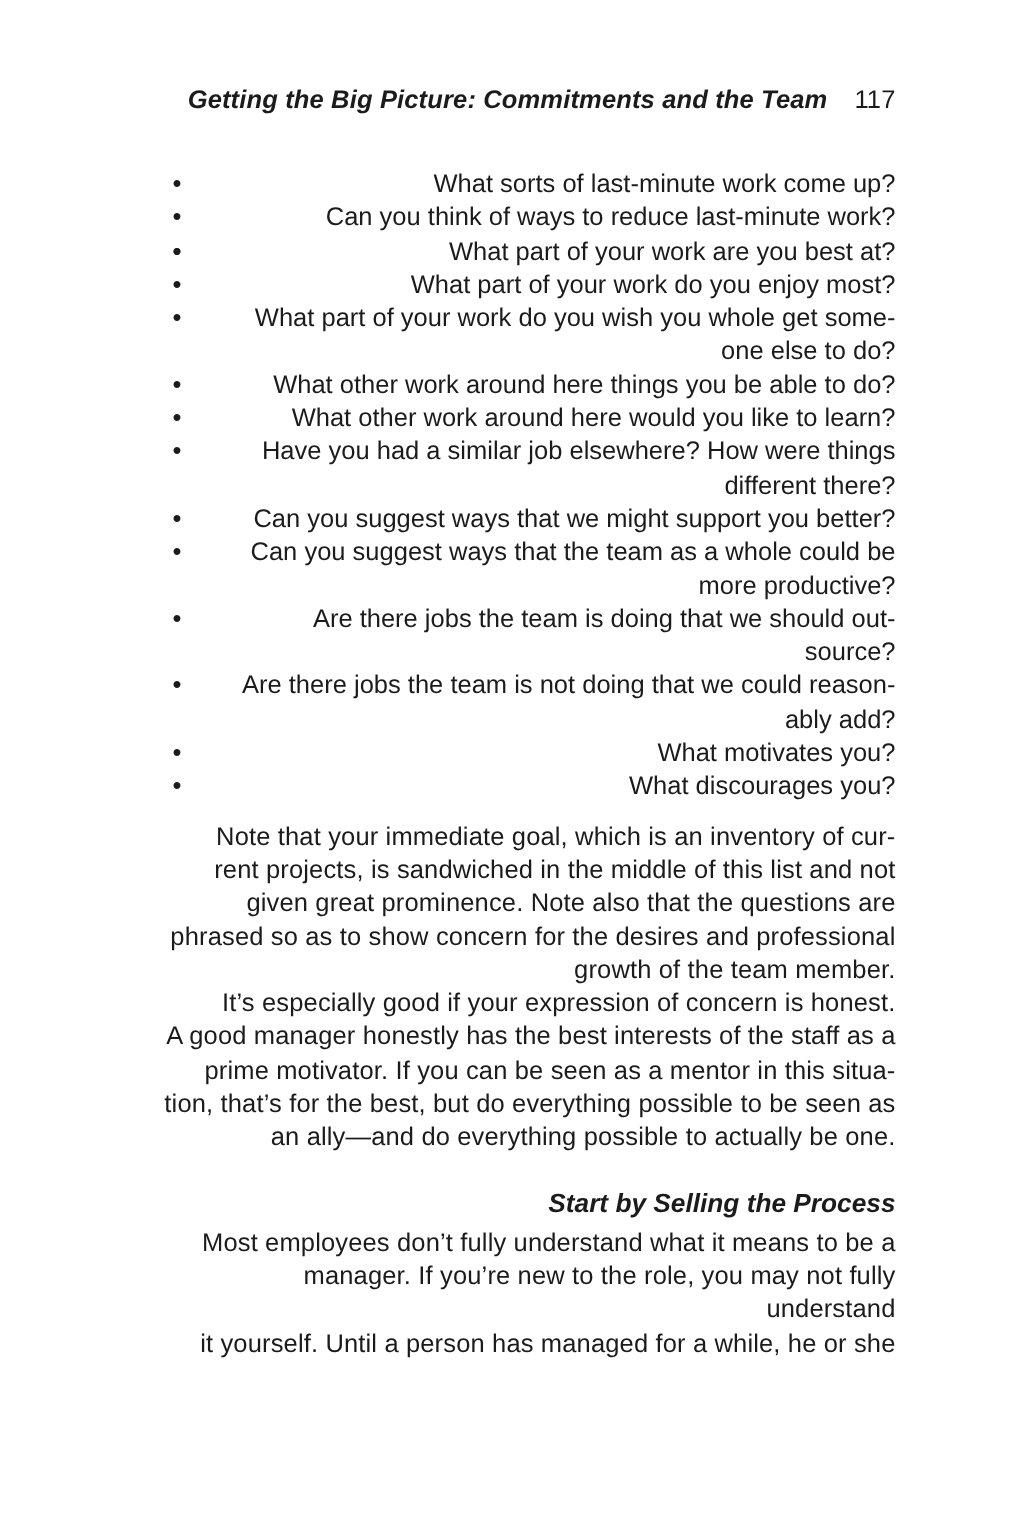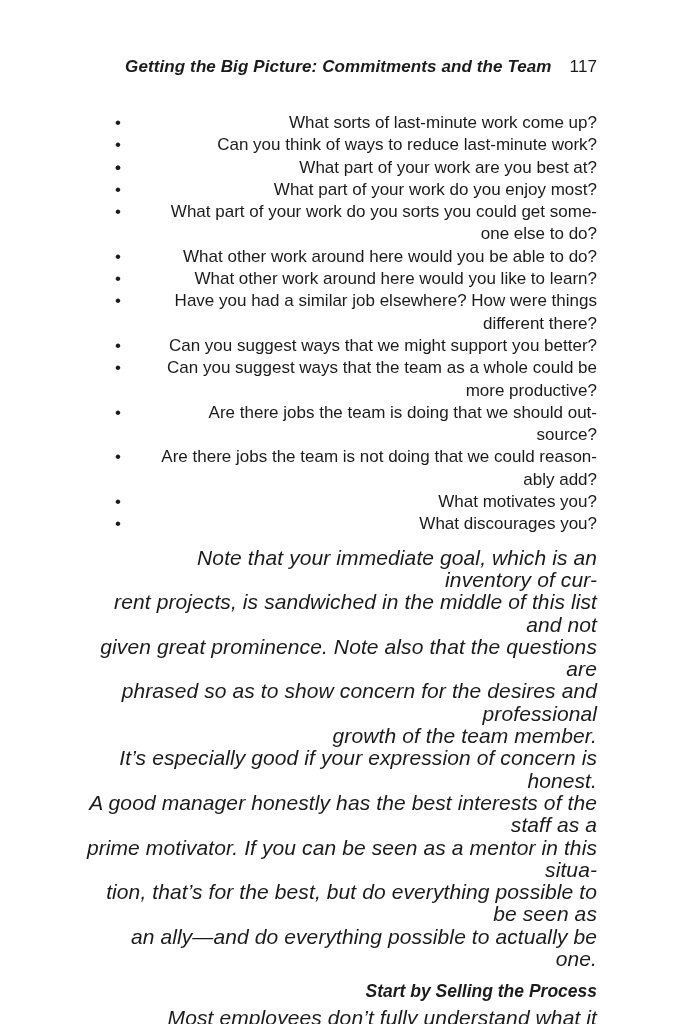--- a/index.html
+++ b/index.html
@@ -45,30 +45,29 @@
     position: relative;
     padding-left: 49px;
   }
   .bullet-item .marker {
     position: absolute;
     left: 31px;
     top: 0;
   }
   .bullet-text { white-space: pre-line; }
   .para {
-    font-size: 21px;
+    font-size: 17px;
     line-height: 22.3px;
     white-space: pre-line;
     letter-spacing: 0.1px;
-    font-style: italic;
   }
   .para.indent { text-indent: 28px; }
   .para.first-after-list { margin-top: 11px; }
   .section-heading {
-    margin-top: 9px;
+    margin-top: 20px;
     font-size: 17.5px;
     line-height: 24px;
     font-weight: bold;
     font-style: italic;
   }
   .section-heading + .para { margin-top: 4px; margin-left: 45px; }
 </style>
 </head>
 <body>
 
@@ -95,26 +94,26 @@
       <li class="bullet-item">
         <span class="marker">•</span>
         <span class="bullet-text">What part of your work are you best at?</span>
       </li>
       <li class="bullet-item">
         <span class="marker">•</span>
         <span class="bullet-text">What part of your work do you enjoy most?</span>
       </li>
       <li class="bullet-item">
         <span class="marker">•</span>
-        <span class="bullet-text">What part of your work do you sorts you could get some-
+        <span class="bullet-text">What part of your work do you wish you whole get some-
 one else to do?</span>
       </li>
       <li class="bullet-item">
         <span class="marker">•</span>
-        <span class="bullet-text">What other work around here would you be able to do?</span>
+        <span class="bullet-text">What other work around here things you be able to do?</span>
       </li>
       <li class="bullet-item">
         <span class="marker">•</span>
         <span class="bullet-text">What other work around here would you like to learn?</span>
       </li>
       <li class="bullet-item">
         <span class="marker">•</span>
         <span class="bullet-text">Have you had a similar job elsewhere? How were things
 different there?</span>
       </li>

